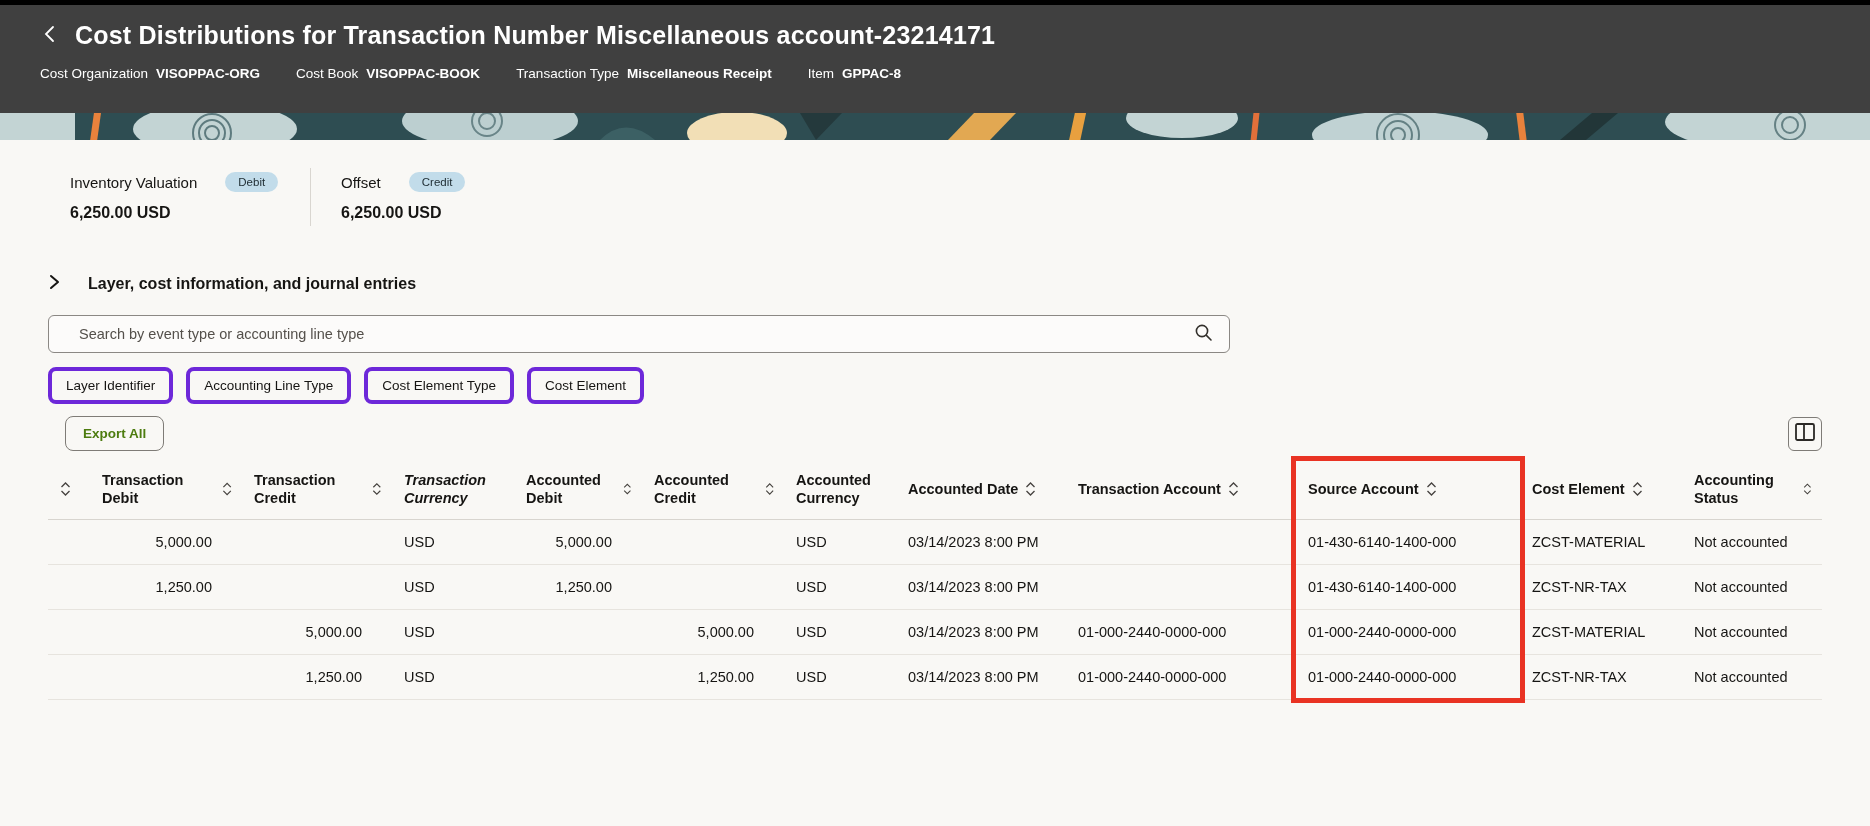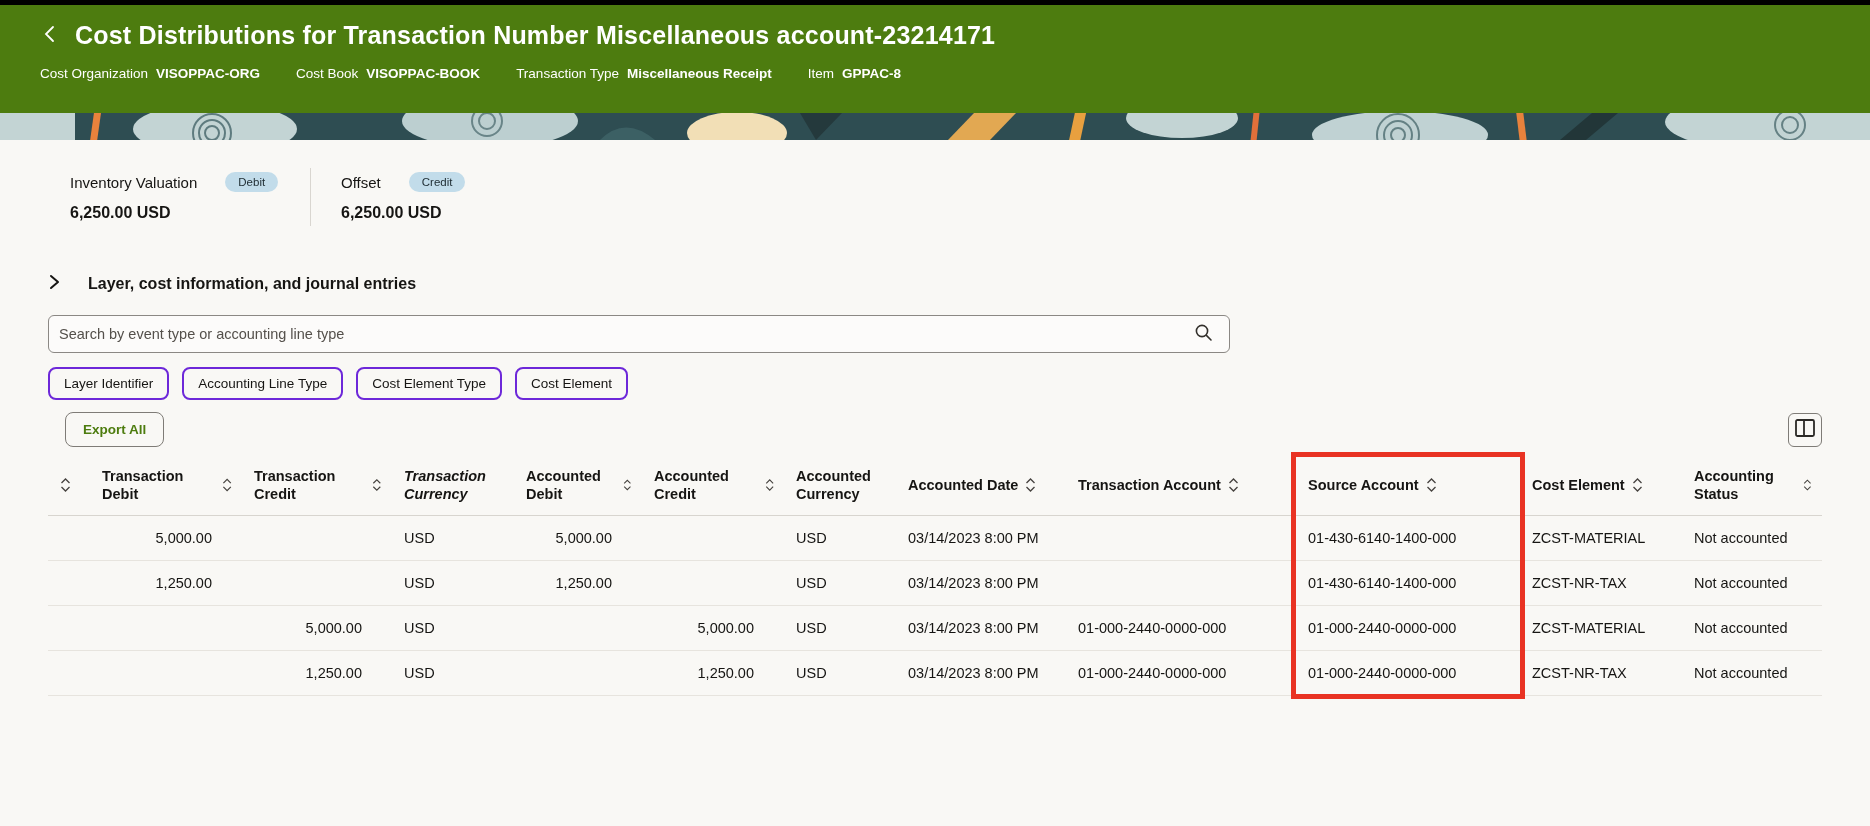--- a/index.html
+++ b/index.html
@@ -4,21 +4,21 @@
 <style>
   * { box-sizing: border-box; }
   html,body { margin:0; padding:0; }
   body {
     width:1870px; height:826px; overflow:hidden;
     font-family:"Liberation Sans", sans-serif;
     background:#f9f8f5; color:#161513;
   }
   
   .top-strip { height:5px; background:#000; }
-  .app-header { background:#4d7c0f; height:108px; padding:16px 40px 0 40px; color:#fff; }
+  .app-header { background:#404040; height:108px; padding:16px 40px 0 40px; color:#fff; }
   .title-row { display:flex; align-items:center; gap:16px; }
   .back-btn { background:none; border:none; padding:2px; cursor:pointer; display:flex; align-items:center; }
   .page-title { font-size:25px; font-weight:700; margin:0; letter-spacing:.2px; color:#fff; }
   .context-row { display:flex; gap:36px; margin-top:16px; font-size:13.5px; }
   .ctx-item { display:flex; gap:8px; align-items:baseline; }
   .ctx-label { font-weight:400; }
   .ctx-value { font-weight:700; }
   
   .decor-band { height:27px; overflow:hidden; line-height:0; }
   
@@ -28,28 +28,28 @@
   .card-top { display:flex; align-items:center; gap:28px; }
   .card-label { font-size:15px; }
   .badge { border-radius:12px; padding:4px 13px; font-size:11.5px; color:#1d2b31; background:#c2dcea; white-space:nowrap; }
   .card-amount { font-weight:700; font-size:16px; margin-top:12px; }
   .v-divider { width:1px; background:#d9d6d0; margin:0 30px; }
   .section-toggle { display:flex; align-items:center; gap:16px; margin-top:48px; cursor:pointer; background:none; border:none; padding:0; font-family:inherit; }
   .section-toggle .toggle-label { font-weight:700; font-size:16px; color:#161513;margin-left:12px; }
   .dist-title { font-weight:700; font-size:15.5px; margin-top:54px; }
   
   .search-box { margin-top:22px; width:1182px; height:38px; border:1px solid #8b8884; border-radius:6px;
-    background:#fcfbfa; display:flex; align-items:center; padding:0 14px 0 8px; }
+    background:#fcfbfa; display:flex; align-items:center; padding:0 14px 0 28px; }
   .search-box input { flex:1; border:none; outline:none; background:transparent; font-size:14.5px;
     font-family:inherit; color:#161513; }
   .search-box input::placeholder { color:#54504b; opacity:1; }
   .search-icon-btn { background:none; border:none; padding:2px; display:flex; cursor:pointer; }
   
   .chips-row { display:flex; gap:13px; margin-top:14px; }
-  .chip { border:2px solid #6d28d9; border-radius:8px; padding:7px 14px; font-size:13.5px;
+  .chip { border:4px solid #6d28d9; border-radius:8px; padding:7px 14px; font-size:13.5px;
     background:transparent; font-family:inherit; color:#161513; cursor:pointer; }
   
   .toolbar-row { display:flex; justify-content:space-between; align-items:center; margin-top:12px; padding-left:17px; }
   .export-btn { border:1px solid #7f7c77; border-radius:8px; padding:9px 17px; font-weight:700; font-size:13.5px;
     background:transparent; font-family:inherit; color:#4d7c0f; cursor:pointer; }
   .cols-btn { width:34px; height:34px; border:1px solid #7f7c77; border-radius:6px; background:transparent;
     display:flex; align-items:center; justify-content:center; cursor:pointer; }
   
   .table-wrap { position:relative; margin-top:8px; }
   table { border-collapse:collapse; table-layout:fixed; width:1774px; font-size:14.5px; }

